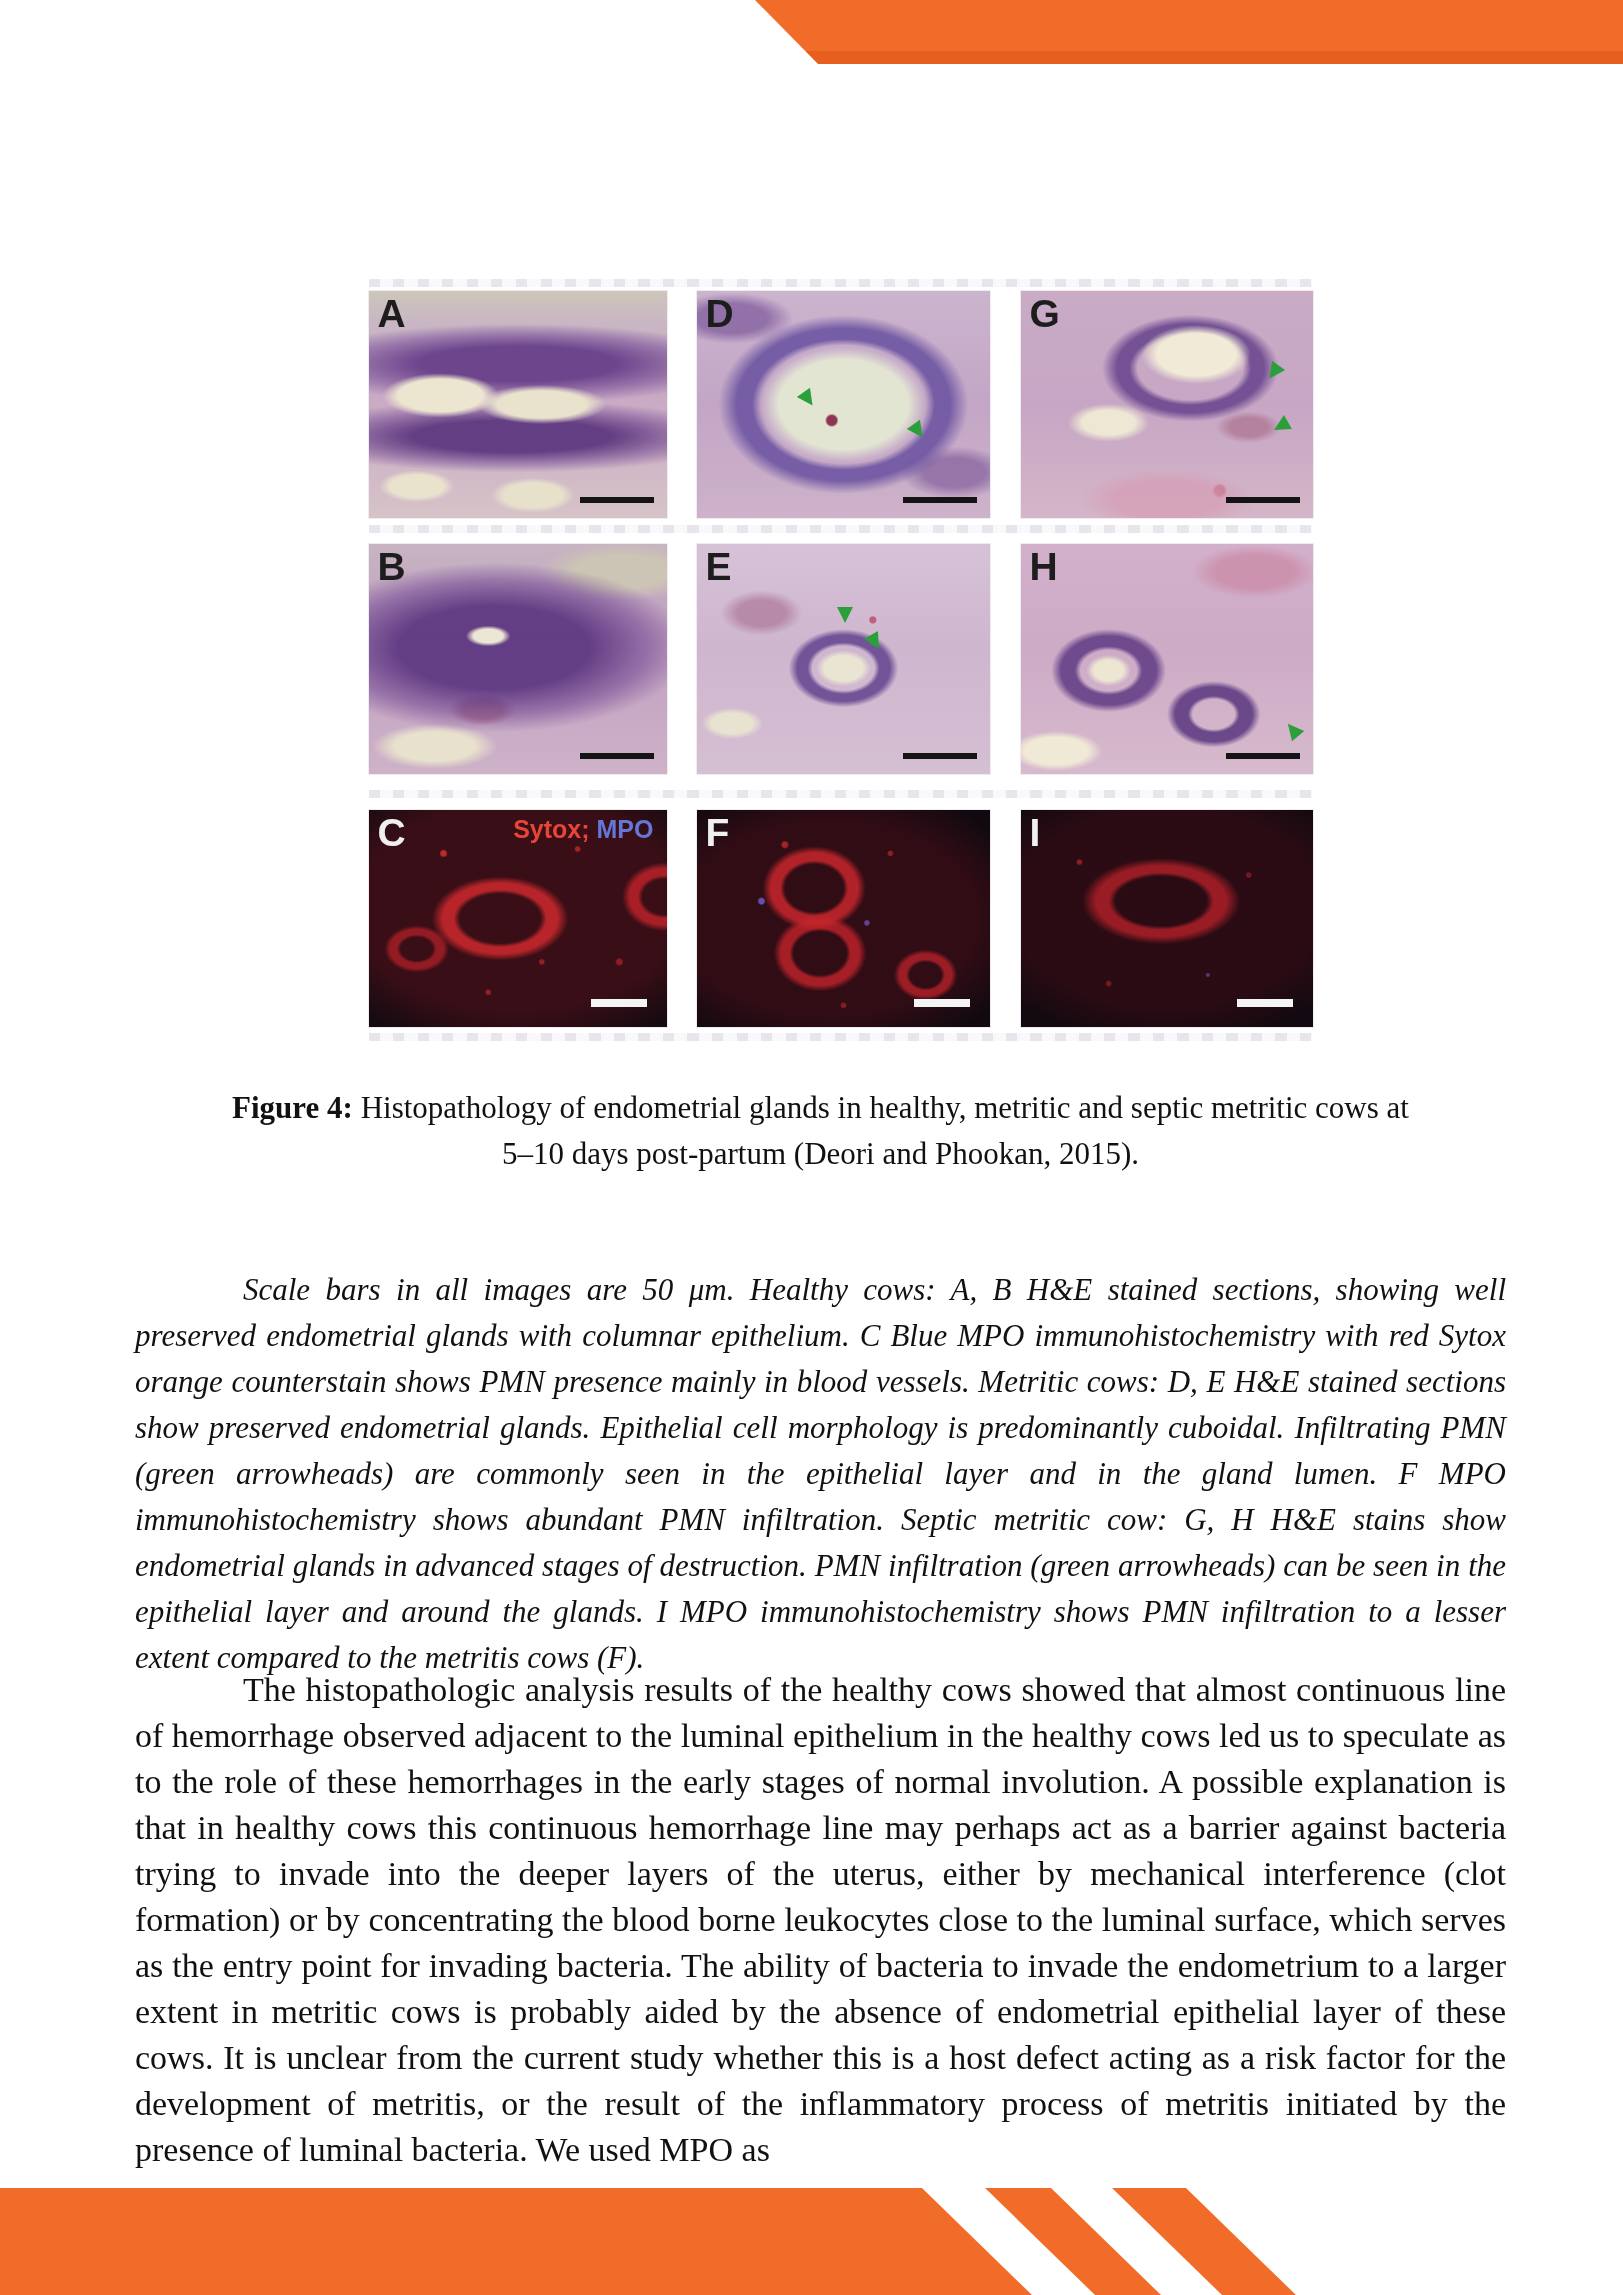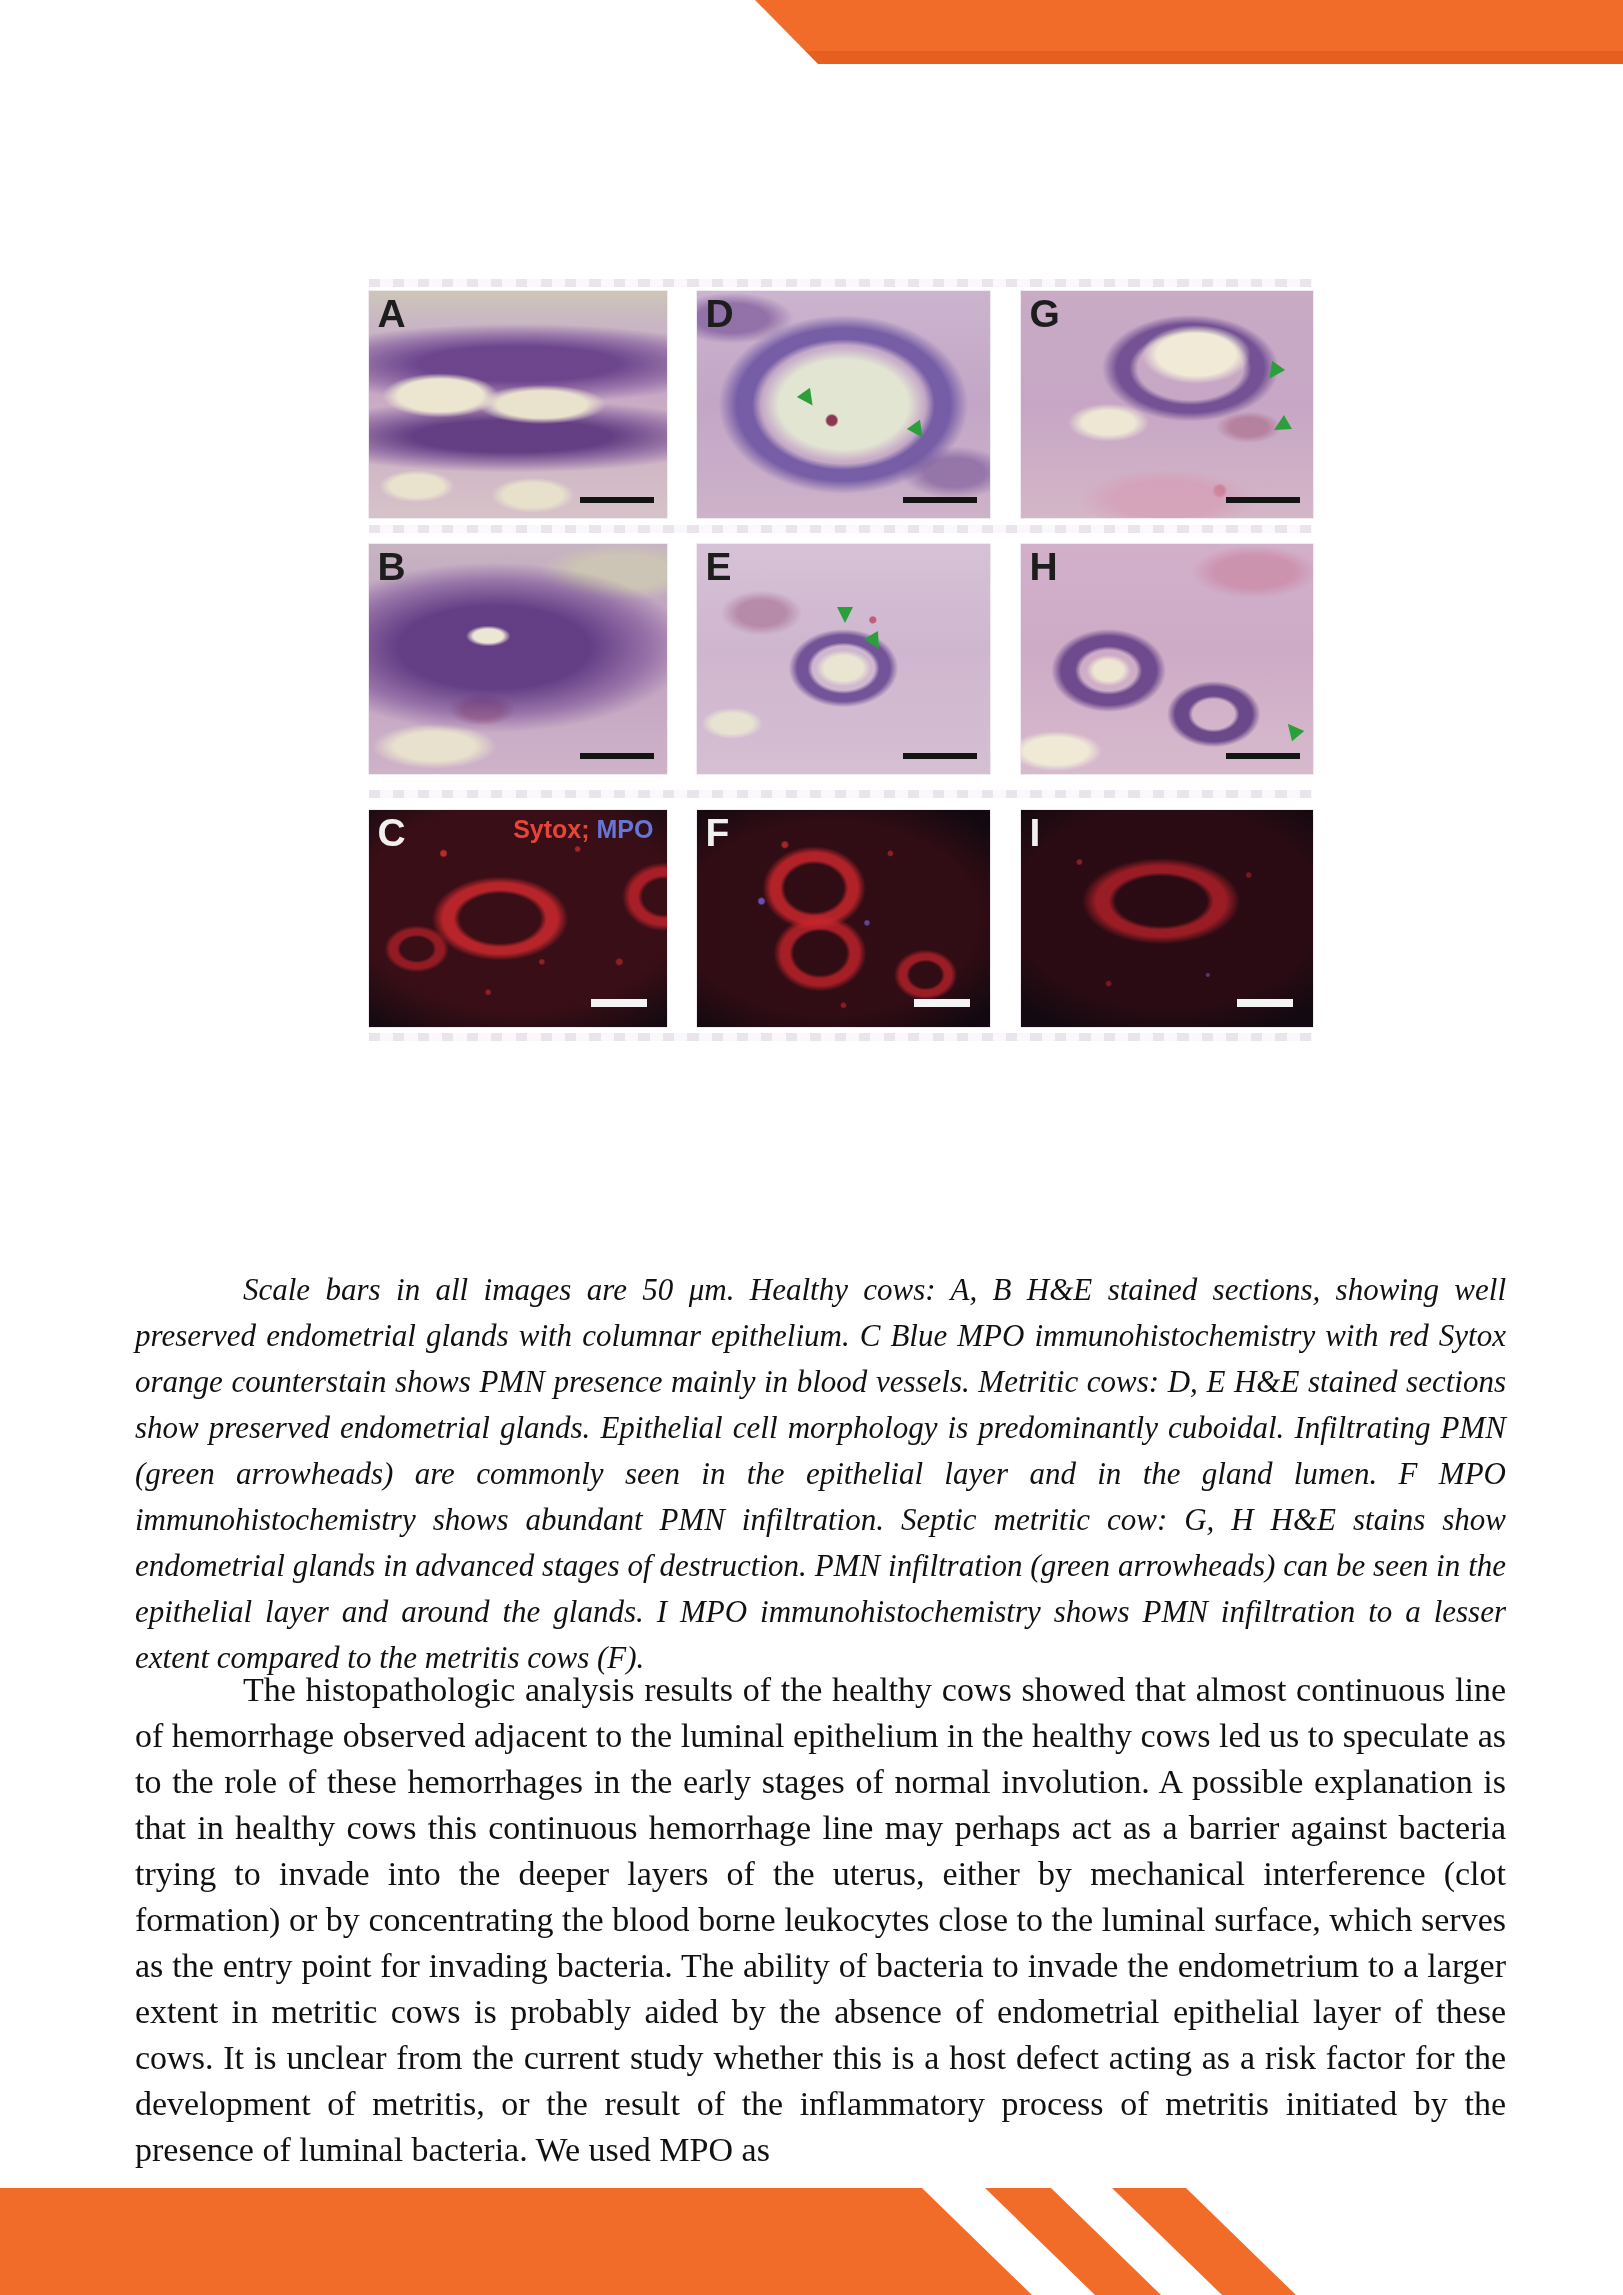--- a/index.html
+++ b/index.html
@@ -170,18 +170,22 @@
   </div>
   <div id="pF" class="panel if">
     <span class="plabel">F</span>
     <span class="sbar"></span>
   </div>
   <div id="pI" class="panel if">
     <span class="plabel">I</span>
     <span class="sbar"></span>
   </div>
 
+  <div class="caption-title">
+    <span class="b">Figure 4:</span><span> Histopathology of endometrial glands in healthy, metritic and septic metritic cows at</span><br>
+    <span>5–10 days post-partum (Deori and Phookan, 2015).</span>
+  </div>
   <p class="caption-body">Scale bars in all images are 50 μm. Healthy cows: A, B H&amp;E stained sections, showing well preserved endometrial glands with columnar epithelium. C Blue MPO immunohistochemistry with red Sytox orange counterstain shows PMN presence mainly in blood vessels. Metritic cows: D, E H&amp;E stained sections show preserved endometrial glands. Epithelial cell morphology is predominantly cuboidal. Infiltrating PMN (green arrowheads) are commonly seen in the epithelial layer and in the gland lumen. F MPO immunohistochemistry shows abundant PMN infiltration. Septic metritic cow: G, H H&amp;E stains show endometrial glands in advanced stages of destruction. PMN infiltration (green arrowheads) can be seen in the epithelial layer and around the glands. I MPO immunohistochemistry shows PMN infiltration to a lesser extent compared to the metritis cows (F).</p>
 
   <p class="body-par">The histopathologic analysis results of the healthy cows showed that almost continuous line of hemorrhage observed adjacent to the luminal epithelium in the healthy cows led us to speculate as to the role of these hemorrhages in the early stages of normal involution. A possible explanation is that in healthy cows this continuous hemorrhage line may perhaps act as a barrier against bacteria trying to invade into the deeper layers of the uterus, either by mechanical interference (clot formation) or by concentrating the blood borne leukocytes close to the luminal surface, which serves as the entry point for invading bacteria. The ability of bacteria to invade the endometrium to a larger extent in metritic cows is probably aided by the absence of endometrial epithelial layer of these cows. It is unclear from the current study whether this is a host defect acting as a risk factor for the development of metritis, or the result of the inflammatory process of metritis initiated by the presence of luminal bacteria. We used MPO as</p>
 
 </div>
 
 
 </body></html>

